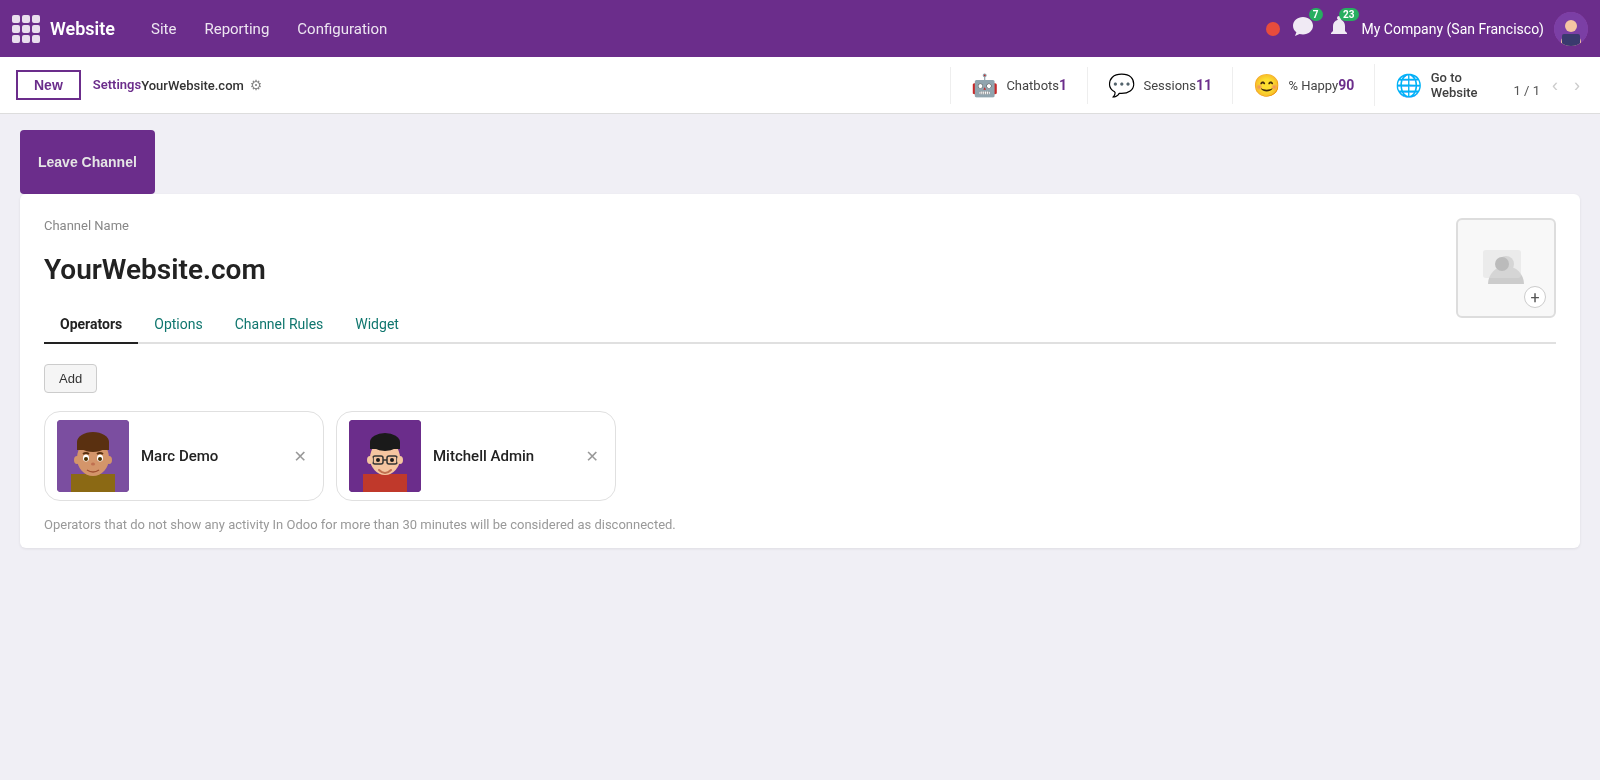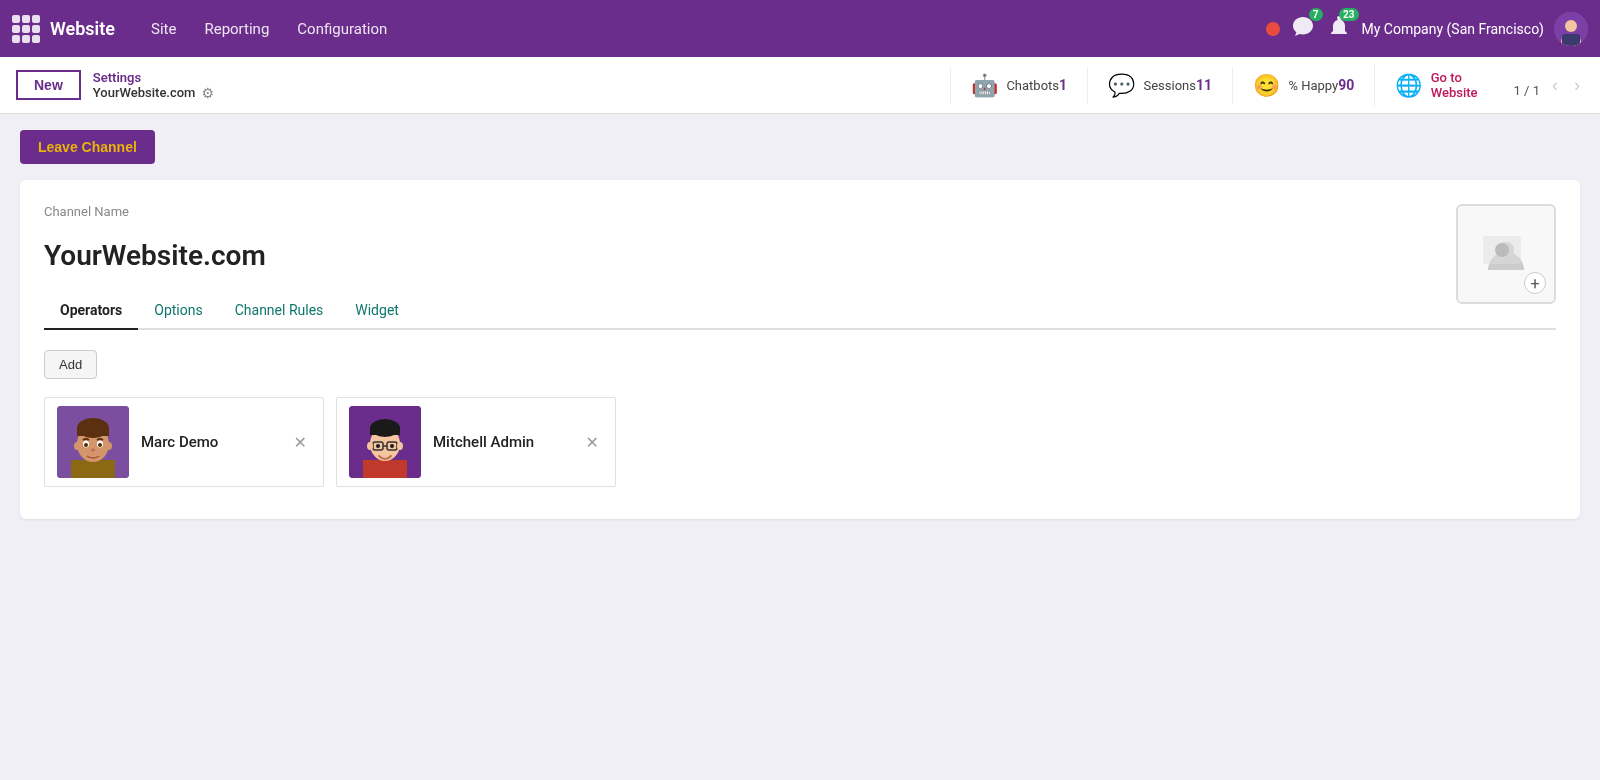--- a/index.html
+++ b/index.html
@@ -75,21 +75,21 @@
       color: #6b2d8b;
       background: white;
       padding: 5px 16px;
       border-radius: 0;
       font-size: 14px;
       font-weight: 600;
       cursor: pointer;
       margin-right: 12px;
     }
     .breadcrumb-area {
-      display: flex; flex-direction: column;
+      display: flex; flex-direction: row;
       margin-right: auto;
     }
     .breadcrumb-settings {
       color: #6b2d8b; font-size: 13px; font-weight: 600; cursor: pointer;
     }
     .breadcrumb-url {
       display: flex; align-items: center; gap: 6px;
       color: #333; font-size: 13px; font-weight: 500;
     }
     .gear-icon { color: #888; cursor: pointer; font-size: 14px; }
@@ -110,48 +110,48 @@
     .stat-pill-label { font-size: 13px; color: #444; }
     .stat-pill-value { font-size: 14px; font-weight: 700; color: #6b2d8b; }
 
     .goto-btn {
       display: flex; align-items: center; gap: 8px;
       padding: 6px 20px;
       border-left: 1px solid #eee;
       cursor: pointer;
     }
     .globe-icon { font-size: 22px; }
-    .goto-text { font-size: 13px; color: #be185d; font-weight: 500; }
+    .goto-text { font-size: 13px; color: #404040; font-weight: 500; }
 
     .pagination-area {
       display: flex; align-items: flex-end; gap: 8px; margin-left: 16px;
       color: #555; font-size: 13px;
     }
     .pag-btn {
       background: none; border: none; cursor: pointer; color: #555; font-size: 18px; padding: 2px 4px;
     }
     .pag-btn:disabled { color: #ccc; }
 
     
     .main-content {
       padding: 16px 20px;
       background: #f0eff5;
       min-height: calc(780px - 114px);
     }
 
     .leave-btn {
       background: #6b2d8b;
-      color: #eab308;
+      color: #e5e5e5;
       border: none;
-      padding: 9px 18px;
+      padding: 24px 18px;
       border-radius: 4px;
       font-size: 14px;
       font-weight: 600;
       cursor: pointer;
-      margin-bottom: 16px;
+      margin-bottom: 0;
     }
 
     .form-card {
       background: white;
       border-radius: 6px;
       padding: 24px 24px 16px;
       position: relative;
       box-shadow: 0 1px 3px rgba(0,0,0,0.08);
     }
 
@@ -200,21 +200,21 @@
       margin-bottom: 18px;
       color: #333;
       text-align: right;
     }
 
     .operators-grid {
       display: flex; gap: 12px; flex-wrap: wrap; margin-bottom: 16px;
     }
     .operator-card {
       display: flex; align-items: center; gap: 12px;
-      border: 1px solid #e0e0e0; border-radius: 2px;
+      border: 1px solid #e0e0e0; border-radius: 16px;
       padding: 8px 12px;
       min-width: 280px;
       background: white;
       position: relative;
     }
     .operator-avatar {
       width: 72px; height: 72px; border-radius: 4px; overflow: hidden; flex-shrink: 0;
     }
     .operator-name {
       font-size: 15px; font-weight: 500; color: #222; flex: 1;
@@ -421,14 +421,15 @@
 
             <ellipse cx="21" cy="40" rx="3" ry="4" fill="#f5c5a0"></ellipse>
             <ellipse cx="51" cy="40" rx="3" ry="4" fill="#f5c5a0"></ellipse>
           </svg>
         </div>
         <span class="operator-name">Mitchell Admin</span>
         <span class="operator-remove">✕</span>
       </div>
     </div>
 
+    <div class="operators-note">Operators that do not show any activity In Odoo for more than 30 minutes will be considered as disconnected.</div>
   </div>
 </div>
 
 </body></html>

